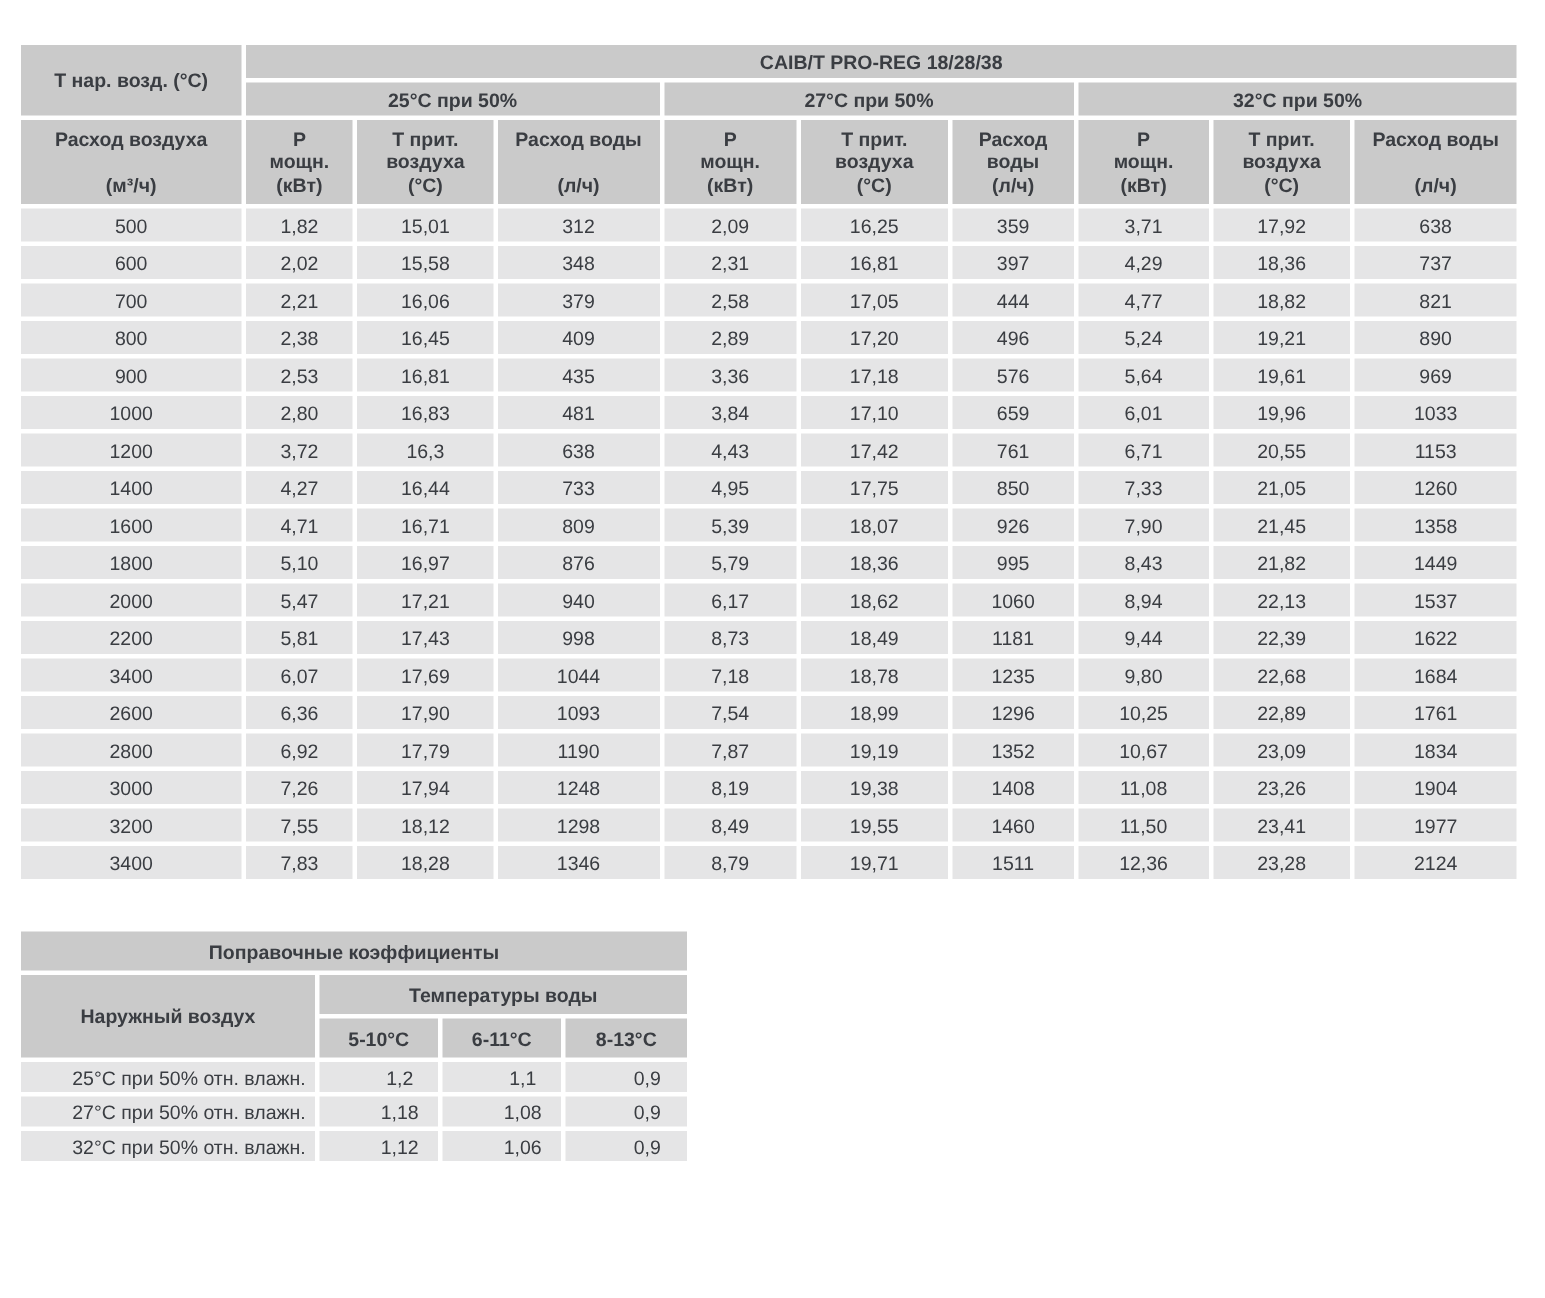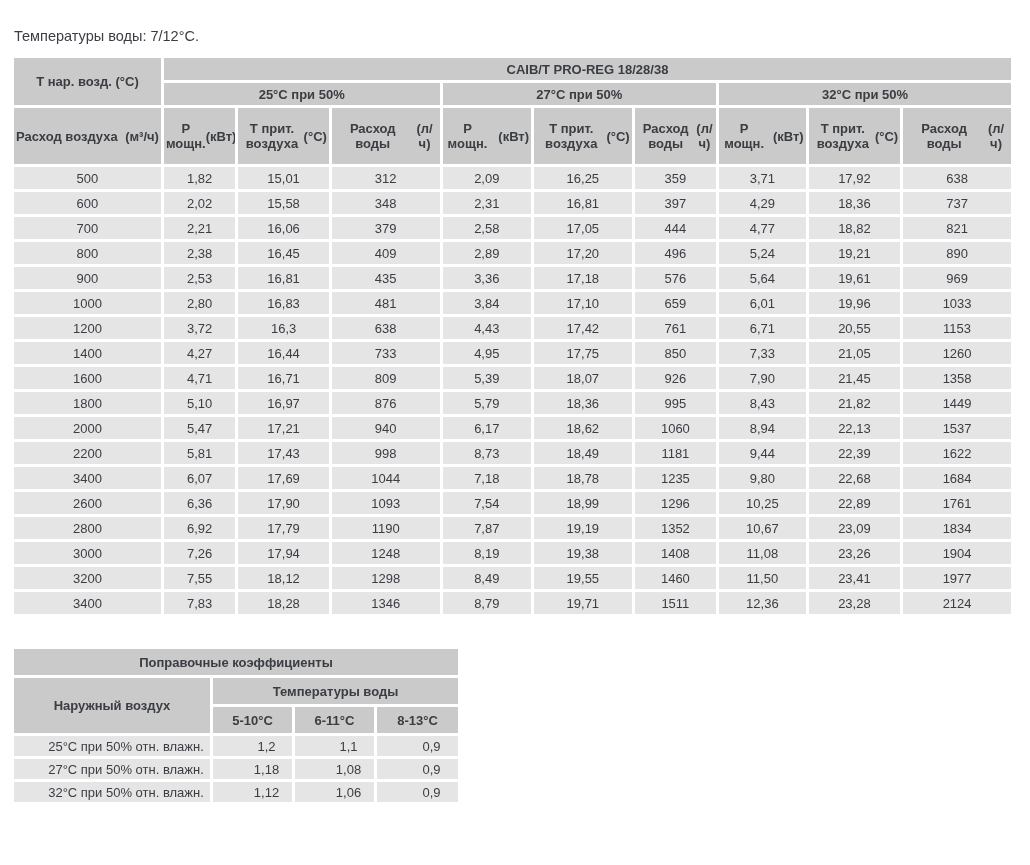--- a/index.html
+++ b/index.html
@@ -50,41 +50,41 @@
 
   .main-table{margin-top:10px;width:1003px;}
   .main-table thead tr.band th{height:22px;}
   .main-table .corner{vertical-align:middle;}
   .col-head{
     height:56px;
     vertical-align:middle;
   }
   .col-head .cellflex{
     display:flex;
+    flex-direction:column;
     justify-content:space-between;
     align-items:center;
     min-height:50px;
     padding:2px 0;
   }
   .nm{line-height:15px;}
   .nm--narrow{max-width:46px;}
   .un{line-height:15px;}
 
   .corr-table{margin-top:29px;width:450px;}
   .corr-table th{height:26px;}
   .corr-table td{height:20px;padding-left:30px;}
 </style>
 </head>
 <body>
 
 <div class="page">
 
 
   <div class="intro">
-    <p>Температуры воды: 7/12°С.</p>
   </div>
 
   <table class="main-table">
     <colgroup>
       <col style="width:146px">
       <col style="width:71px">
         <col style="width:90px">
         <col style="width:107px">
       <col style="width:88px">
         <col style="width:97px">

